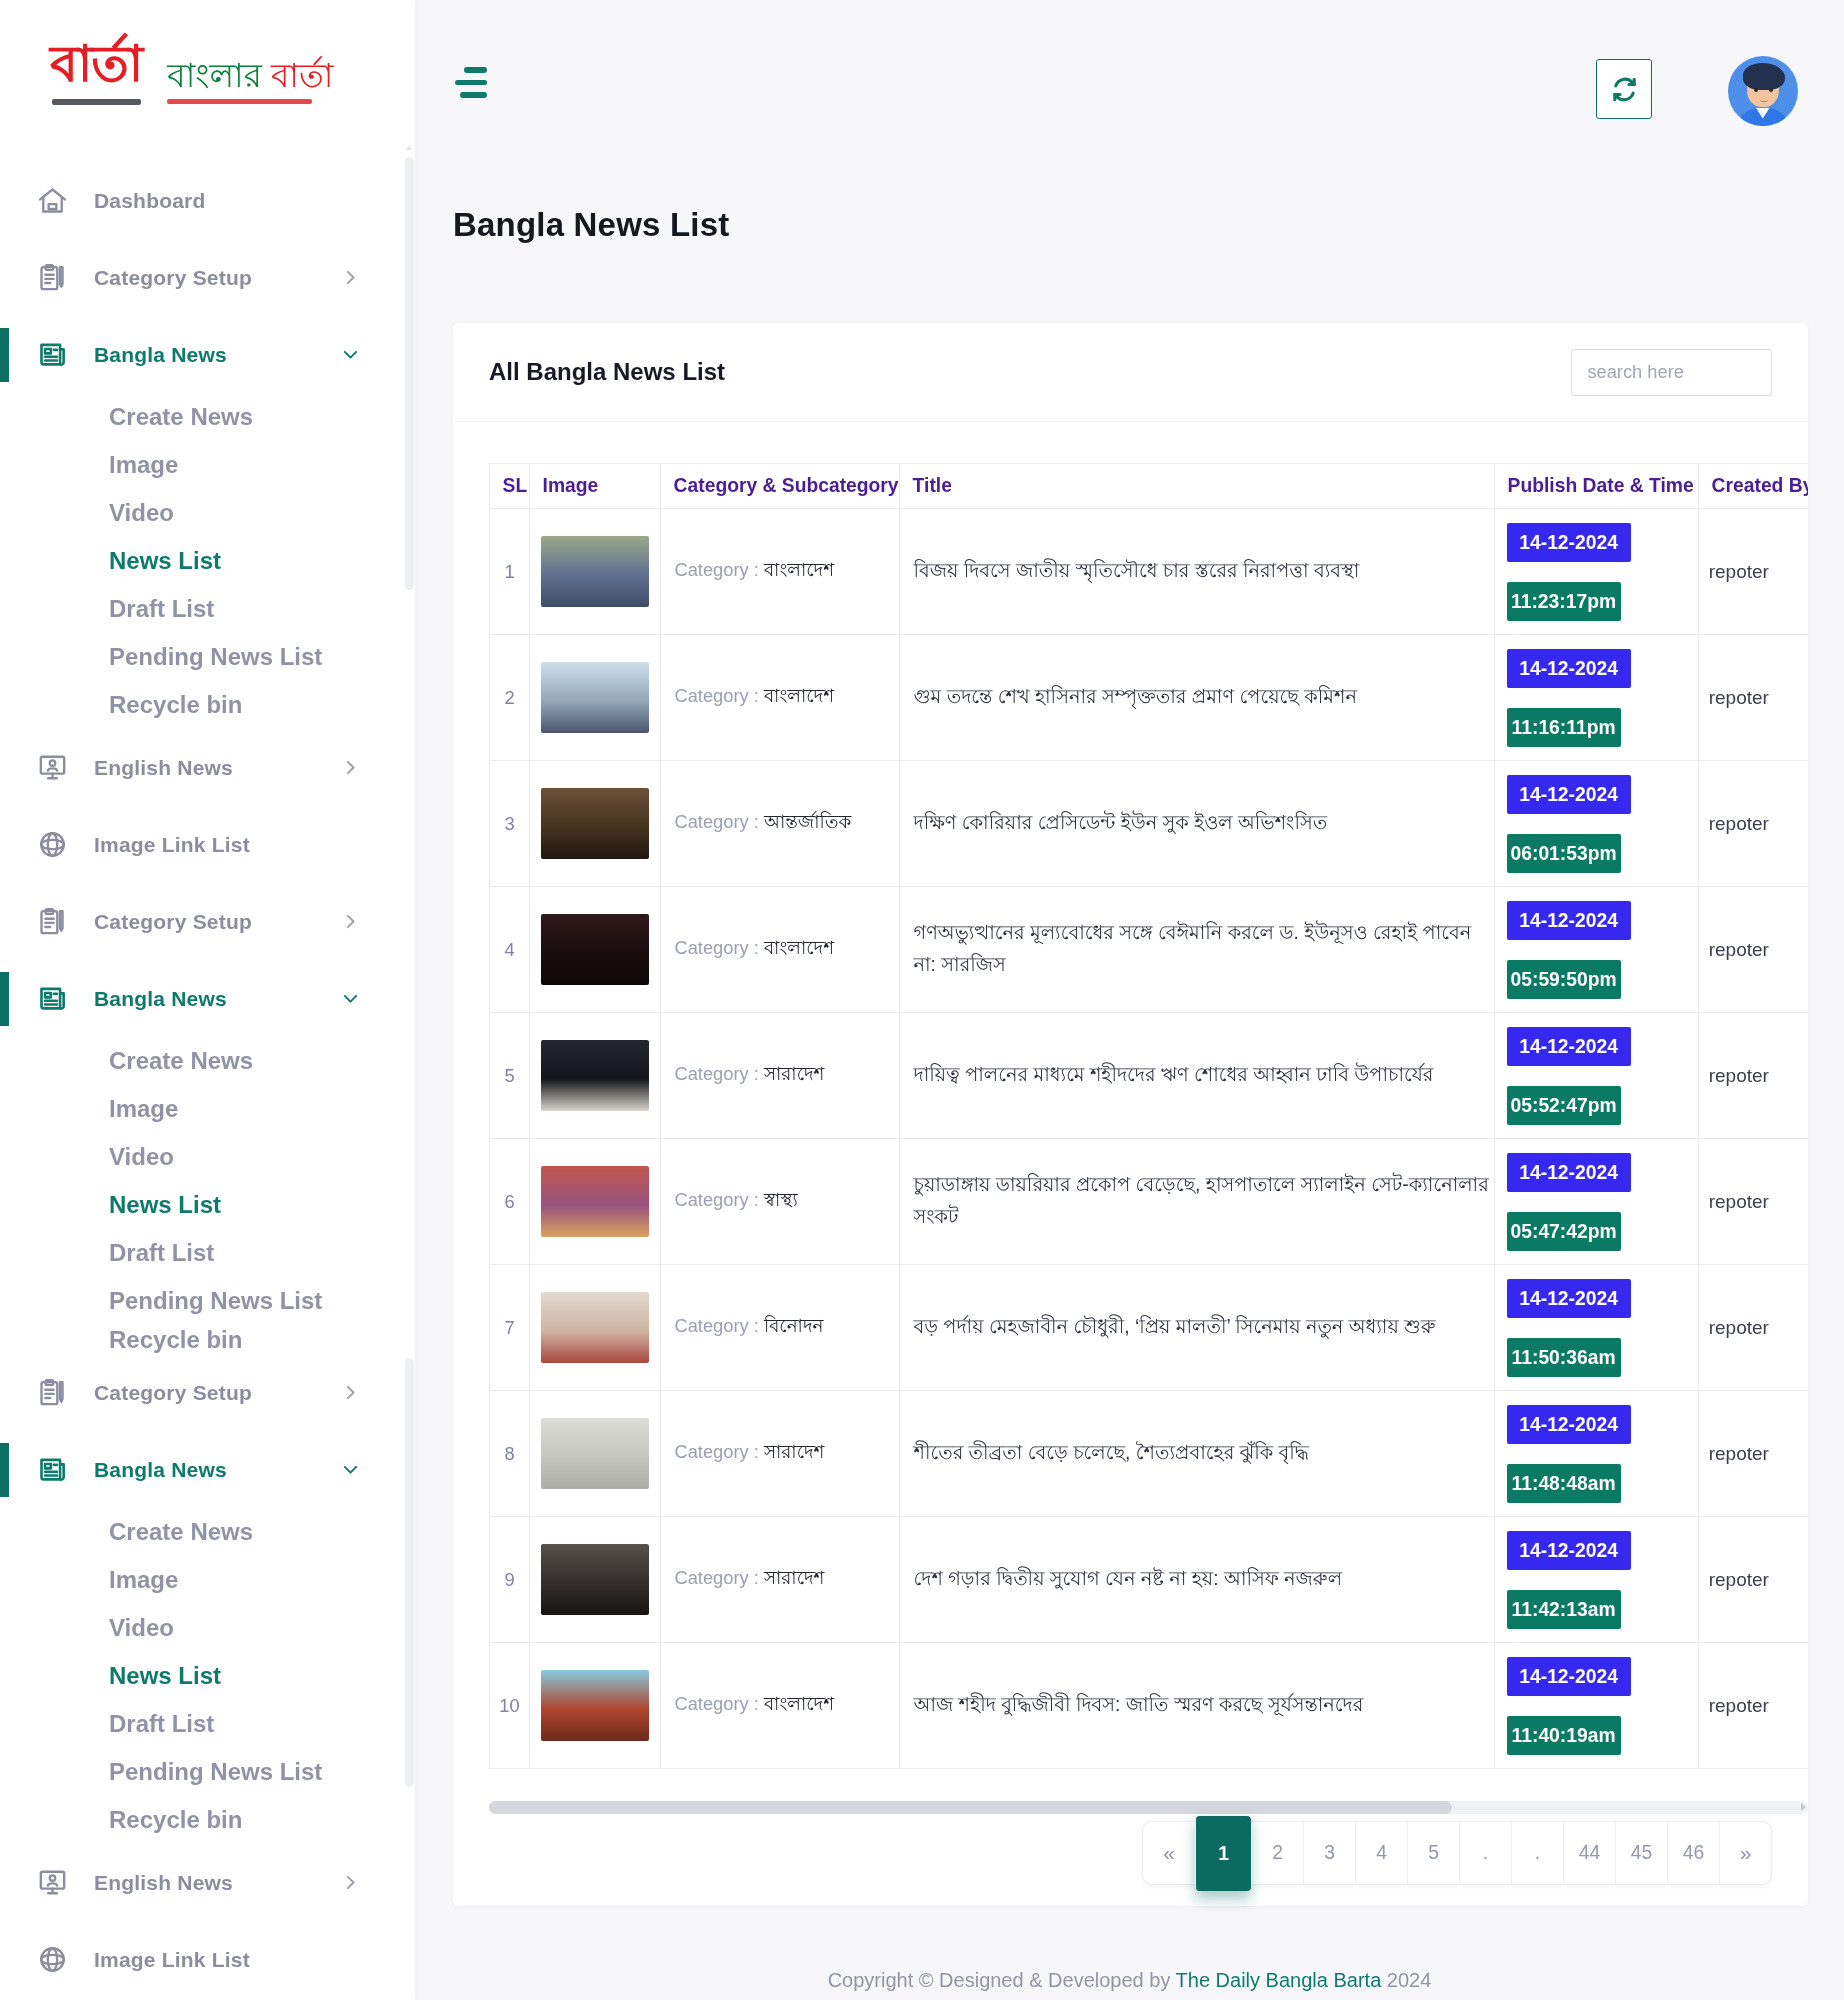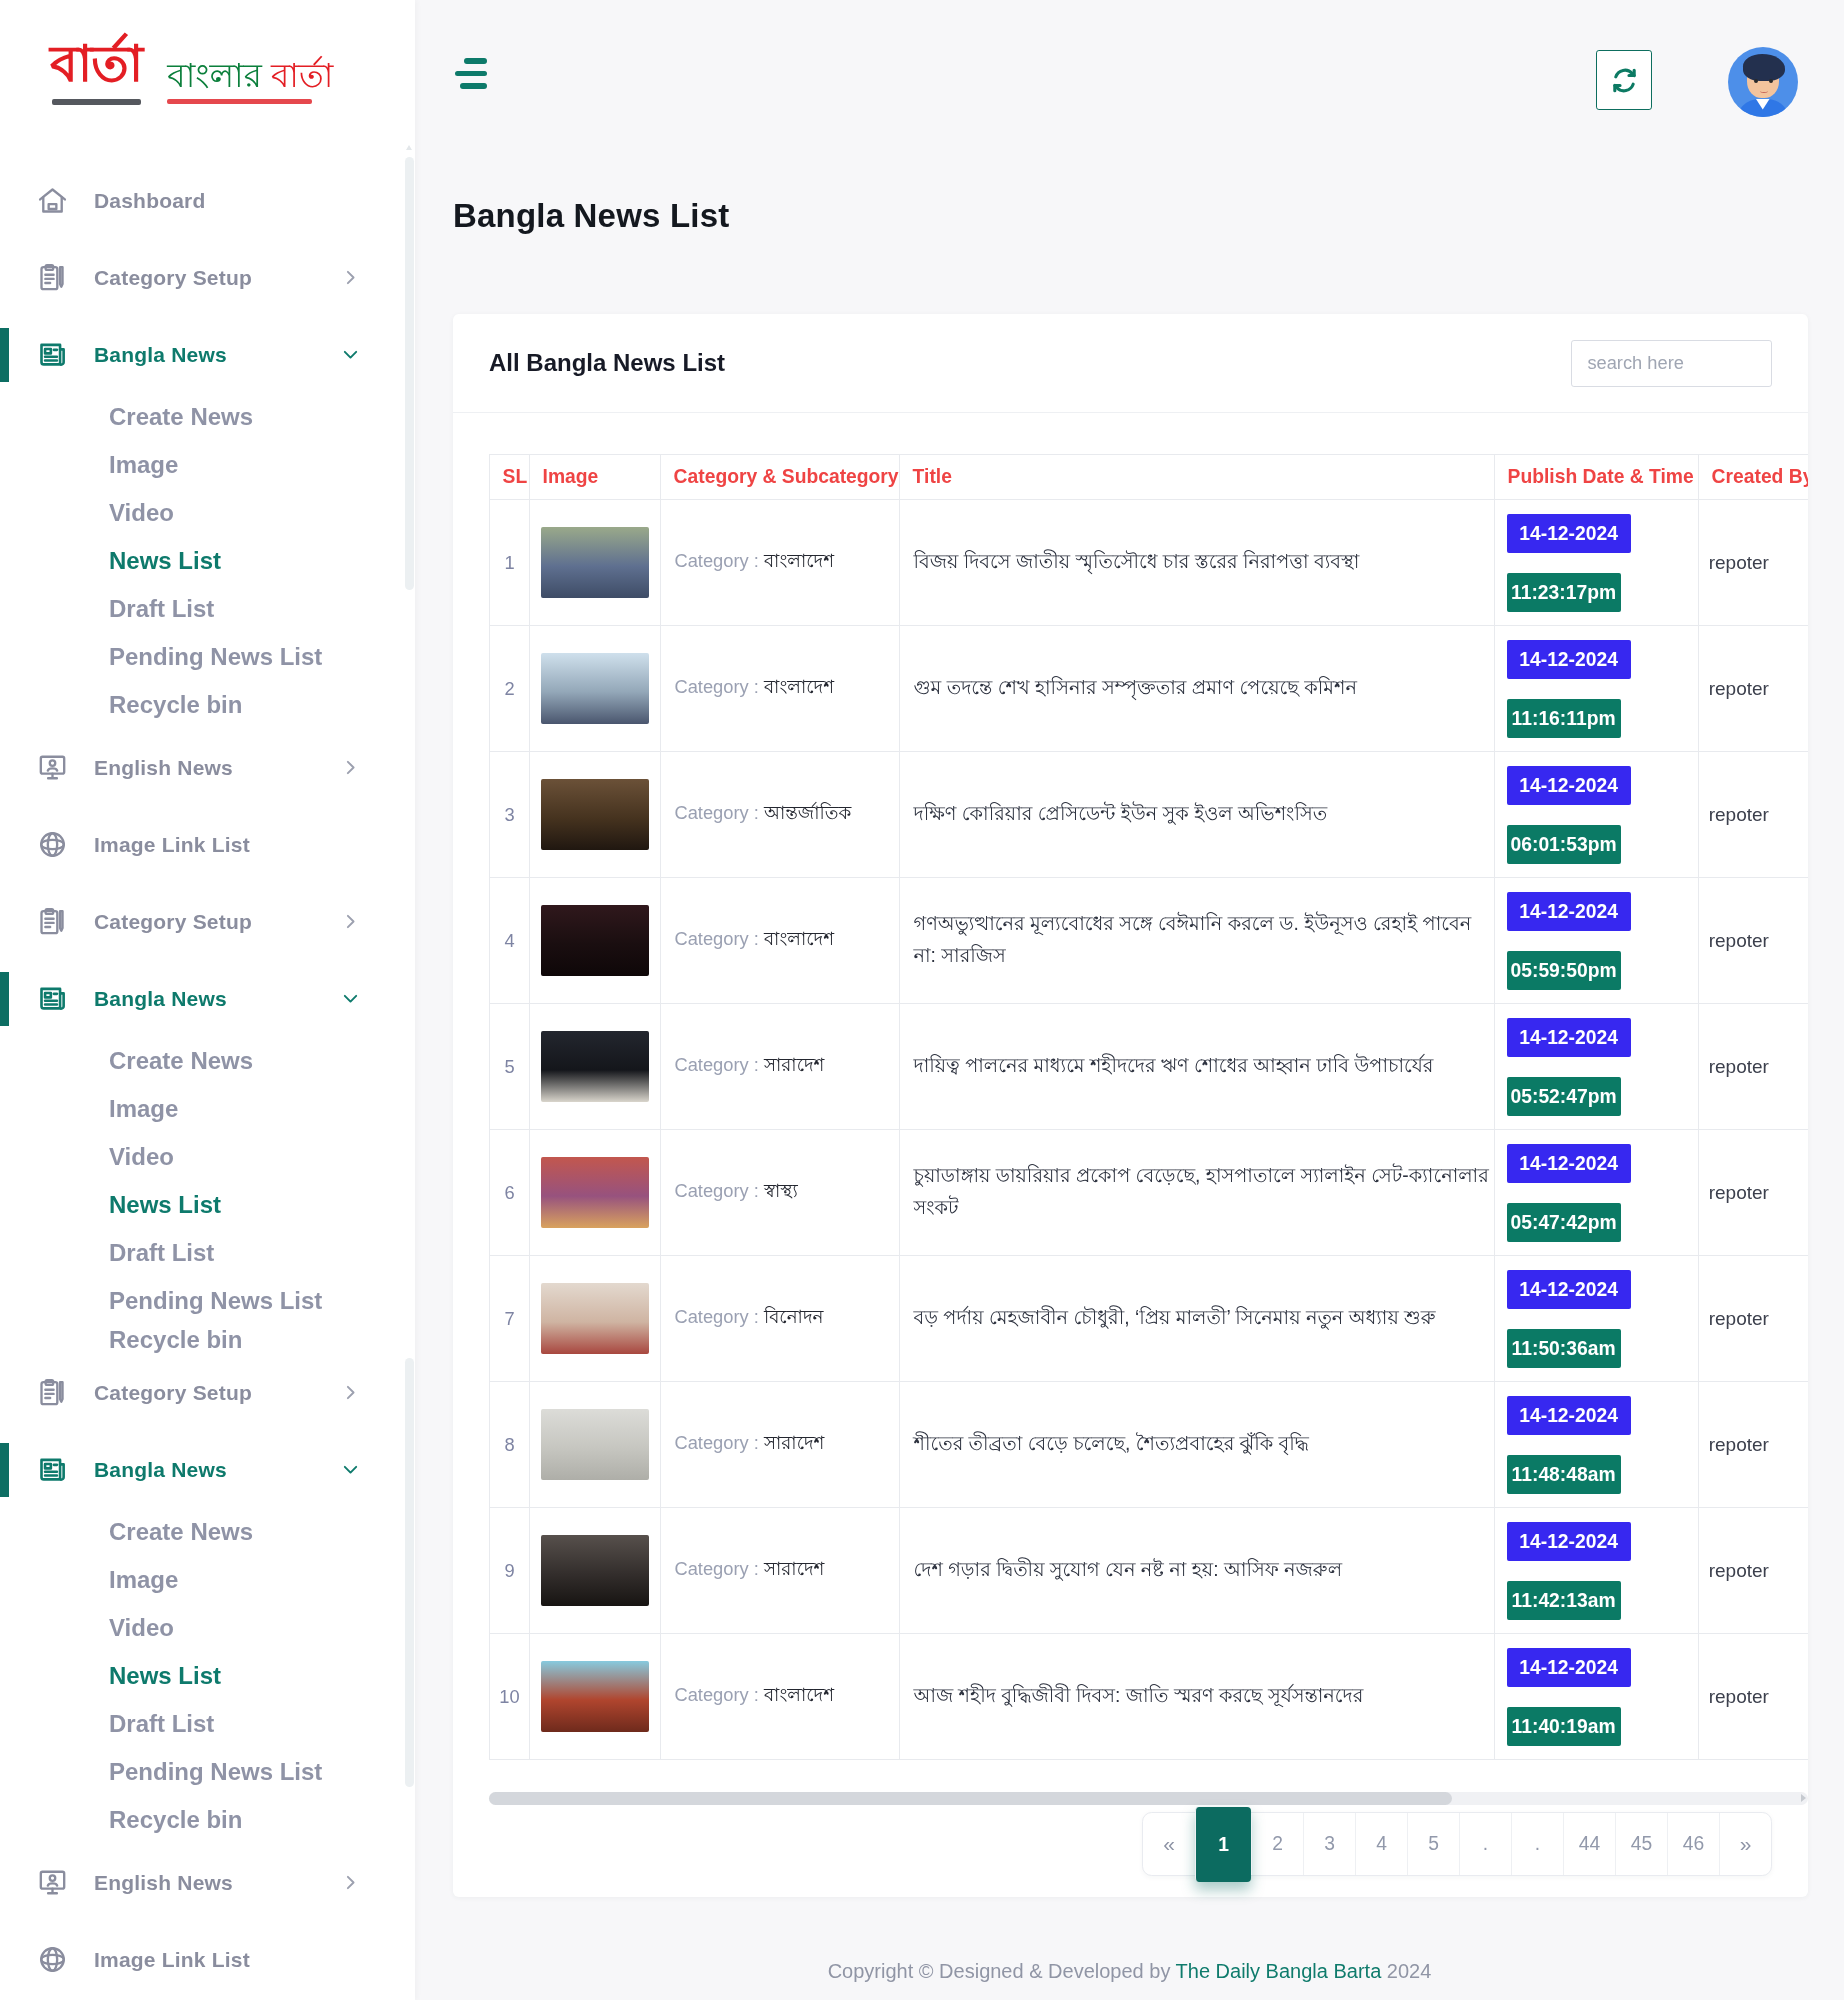--- a/index.html
+++ b/index.html
@@ -26,21 +26,21 @@
   .ni.active::before { content:""; position:absolute; left:0; top:11.6px; width:8.7px; height:54px; background:#0d6e63; }
   .ns { height:48px; display:flex; align-items:center; padding-left:109px; background:#fff; cursor:pointer; }
   .ns .lb { font-size:24px; font-weight:600; color:#8f93a6; }
   .ns.active .lb { color:#0e7a6c; }
   .ns.clipped { height:29px; overflow:hidden; }
   .ns.clipped .lb { line-height:44px; }
   .sb-scroll { position:absolute; left:405px; width:8.7px; border-radius:4.8px; background:#ecf0f2; }
   .sb-arrow { position:absolute; left:406px; width:0; height:0; border-left:3.9px solid transparent; border-right:3.9px solid transparent; border-bottom:5.8px solid #e3e7ea; }
 
   
-  .main { position:absolute; left:415px; top:8px; width:1429px; height:1427px; }
+  .main { position:absolute; left:415px; top:17px; width:1429px; height:1427px; }
   .hamburger { position:absolute; left:39px; top:48px; width:33px; height:39px; cursor:pointer; }
   .hamburger i { display:block; position:absolute; right:0; height:5.8px; border-radius:2.9px; background:#0d7a6a; }
   .hamburger i:nth-child(1){ top:1.9px; width:23px; }
   .hamburger i:nth-child(2){ top:14.5px; width:32px; }
   .hamburger i:nth-child(3){ top:27px; width:27px; }
   .refresh-btn { position:absolute; left:1181px; top:42px; width:56px; height:60px; background:#fff; border:1.9px solid #0d6e5f; border-radius:2.9px; display:flex; align-items:center; justify-content:center; cursor:pointer; }
   .refresh-btn svg { width:29px; height:29px; color:#0c7a63; }
   .avatar { position:absolute; left:1313px; top:39px; width:70px; height:70px; border-radius:50%; background:#4d8fe9; overflow:hidden; cursor:pointer; }
   .av-hair { position:absolute; left:14.5px; top:6.8px; width:42px; height:27px; background:#23304e; border-radius:50% 60% 45% 45%; }
   .av-face { position:absolute; left:19.3px; top:14.5px; width:32px; height:36px; background:#f3c49d; border-radius:46%; }
@@ -53,21 +53,21 @@
 
   .card { position:absolute; left:38px; top:306px; width:1355px; height:1583px; background:#fff; border-radius:5.8px; box-shadow:0 1px 4.8px rgba(40,50,60,.05); }
   .card-head { height:99px; padding:0 36px; display:flex; align-items:center; border-bottom:1px solid #eef0f3; }
   .card-title { font-size:24px; font-weight:800; color:#171a26; }
   .search-input { margin-left:auto; width:201px; height:47px; border:1px solid #d9dce3; border-radius:2.9px; padding:0 15.4px; font-size:18.3px; color:#3f4254; background:#fff; outline:none; font-family:"Liberation Sans",sans-serif; }
   .search-input::placeholder { color:#a0a6b3; }
 
   .tbl-wrap { margin:41px 0 0 36px; width:1319px; overflow:hidden; }
   table { border-collapse:collapse; table-layout:fixed; width:1409px; }
   th, td { border:1px solid #e8eaee; }
-  th { height:45px; font-size:19.3px; font-weight:800; color:#ef4444; text-align:left; padding-left:12.6px; white-space:nowrap; }
+  th { height:45px; font-size:19.3px; font-weight:800; color:#4c1d95; text-align:left; padding-left:12.6px; white-space:nowrap; }
   td { height:126px; vertical-align:middle; }
   col.c-sl{width:40px;} col.c-img{width:131px;} col.c-cat{width:239px;} col.c-title{width:595px;} col.c-pub{width:204px;} col.c-cr{width:200px;}
   td.sl { text-align:center; color:#7e84a3; font-size:18.3px; }
   .thumb { width:108px; height:71px; margin-left:10.6px; border-radius:1.9px; }
   td.cat { padding-left:13.5px; font-size:18.3px; white-space:nowrap; overflow:hidden; }
   td.cat .cl { color:#9aa0b2; } td.cat .cv { color:#23262f; }
   td.title { padding-left:13.5px; font-size:19.3px; color:#2e3340; }
   td.pub { padding-left:11.6px; }
   .badge { display:block; width:124px; height:39px; line-height:39px; text-align:center; border-radius:1.9px; color:#fff; font-size:19.3px; font-weight:800; }
   .badge.date { background:#3728f0; }

